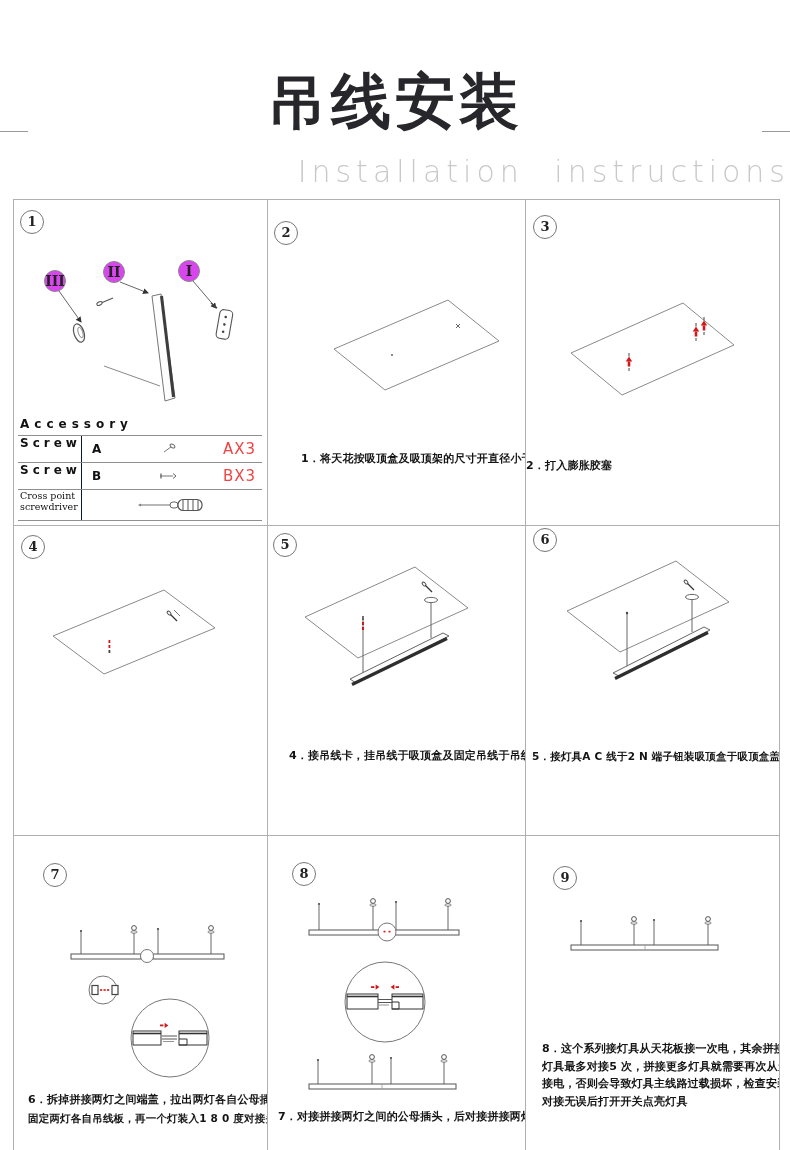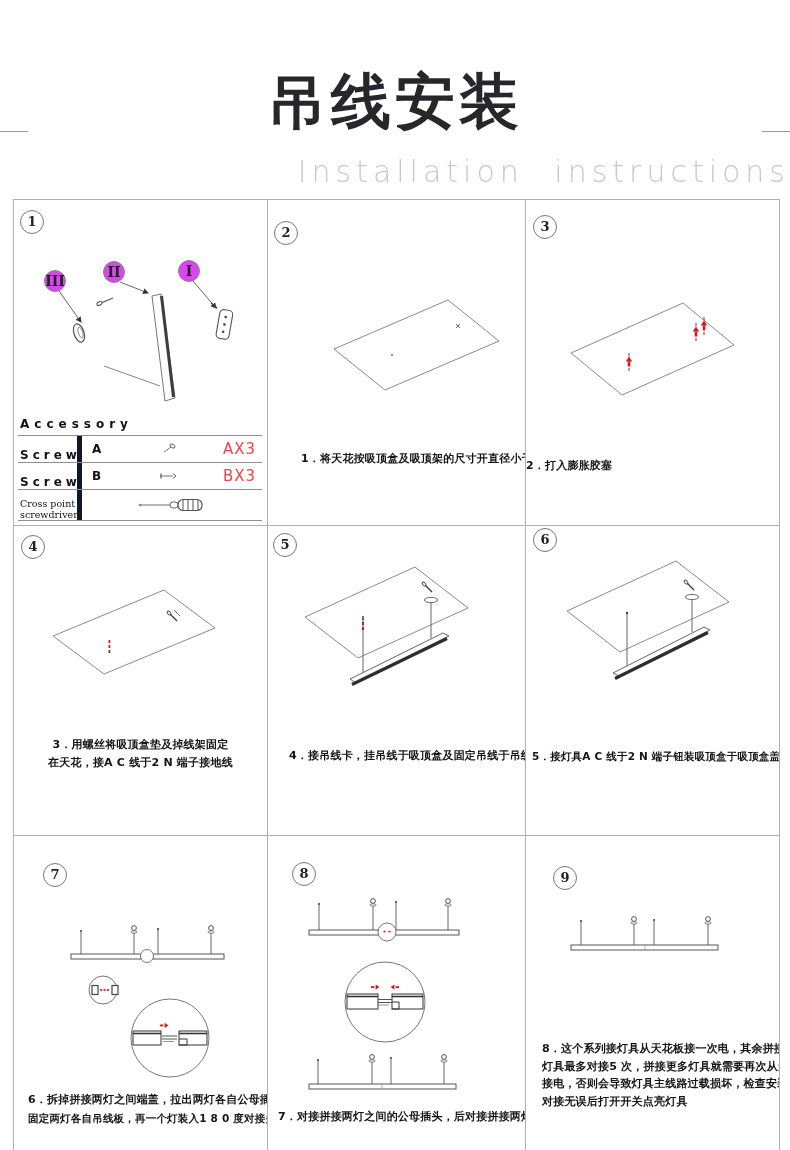--- a/index.html
+++ b/index.html
@@ -30,22 +30,22 @@
   .caption.small{font-size:10.5px;}
   .part-label{position:absolute;width:20px;height:20px;border:1px solid #888;
               border-radius:50%;text-align:center;line-height:20px;background:#d946ef;
               font-family:"DejaVu Serif",serif;font-weight:bold;font-size:14px;color:#222;z-index:3;}
   
   .acc{position:absolute;left:4px;right:5px;top:214px;z-index:2;color:#111;}
   .acc-header{height:21px;line-height:21px;font-weight:bold;font-size:12px;
               letter-spacing:5px;padding-left:2px;}
   .acc-row{display:flex;border-top:1px solid #8f8f8f;align-items:center;}
   .acc-row.last{border-bottom:1px solid #8f8f8f;}
-  .acc-c1{width:64px;align-self:stretch;border-right:5px solid #0f172a;
-          display:flex;flex-direction:column;justify-content:flex-end;padding-left:2px;box-sizing:border-box;}
+  .acc-c1{width:64px;align-self:stretch;border-right:1px solid #0f172a;
+          display:flex;flex-direction:column;justify-content:flex-start;padding-left:2px;box-sizing:border-box;}
   .acc-name{font-weight:bold;font-size:12px;letter-spacing:4px;}
   .acc-name2{font-family:"DejaVu Serif",serif;font-size:9.5px;line-height:11px;}
   .acc-rest{flex:1;display:flex;align-items:center;height:26px;}
   .acc-variant{width:42px;padding-left:10px;font-weight:bold;font-size:12px;}
   .acc-icon{flex:1;display:flex;justify-content:center;align-items:center;}
   .acc-qty{width:52px;text-align:right;padding-right:6px;
            font-size:15px;letter-spacing:1px;color:#ef4444;}
   svg line,svg path,svg rect,svg circle,svg ellipse,svg polygon{vector-effect:none;}
 </style>
 </head>
@@ -189,24 +189,20 @@
       <div class="step-num" style="left:7px;top:9px;">4</div>
       <svg class="diagram" width="254" height="310">
         <polygon points="39,110 150,64 201,102 90,148" fill="#fff" stroke="#8a8a8a" stroke-width="1"></polygon>
         <rect x="94.5" y="114" width="1.8" height="3" fill="#d01818"></rect>
         <rect x="94.5" y="119" width="1.8" height="3" fill="#d01818"></rect>
         <rect x="94.5" y="124" width="1.8" height="3" fill="#444"></rect>
         <line x1="156" y1="88" x2="163" y2="95" stroke="#333" stroke-width="1.3"></line>
         <ellipse cx="155" cy="87" rx="2.3" ry="1.4" transform="rotate(45 155 87)" fill="#fff" stroke="#444" stroke-width="1"></ellipse>
         <line x1="160" y1="84" x2="166" y2="90" stroke="#555" stroke-width="0.8"></line>
       </svg>
-      <div class="caption" style="left:0;right:0;top:210px;text-align:center;">
-        <div>3．用螺丝将吸顶盒垫及掉线架固定</div>
-        <div>在天花，接A C 线于2 N 端子接地线</div>
-      </div>
     </div>
 
     <div class="cell">
       <div class="step-num" style="left:5px;top:7px;">5</div>
       <svg class="diagram" width="258" height="310">
         <polygon points="37,91 147,41 200,82 90,132" fill="#fff" stroke="#8a8a8a" stroke-width="1"></polygon>
         <line x1="157" y1="59" x2="164" y2="66" stroke="#333" stroke-width="1.3"></line>
         <ellipse cx="156" cy="58" rx="2.3" ry="1.4" transform="rotate(45 156 58)" fill="#fff" stroke="#444" stroke-width="1"></ellipse>
         <ellipse cx="163" cy="74" rx="6.5" ry="2.6" fill="#fff" stroke="#666" stroke-width="1"></ellipse>
         <line x1="163" y1="77" x2="163" y2="112" stroke="#666" stroke-width="1"></line>

